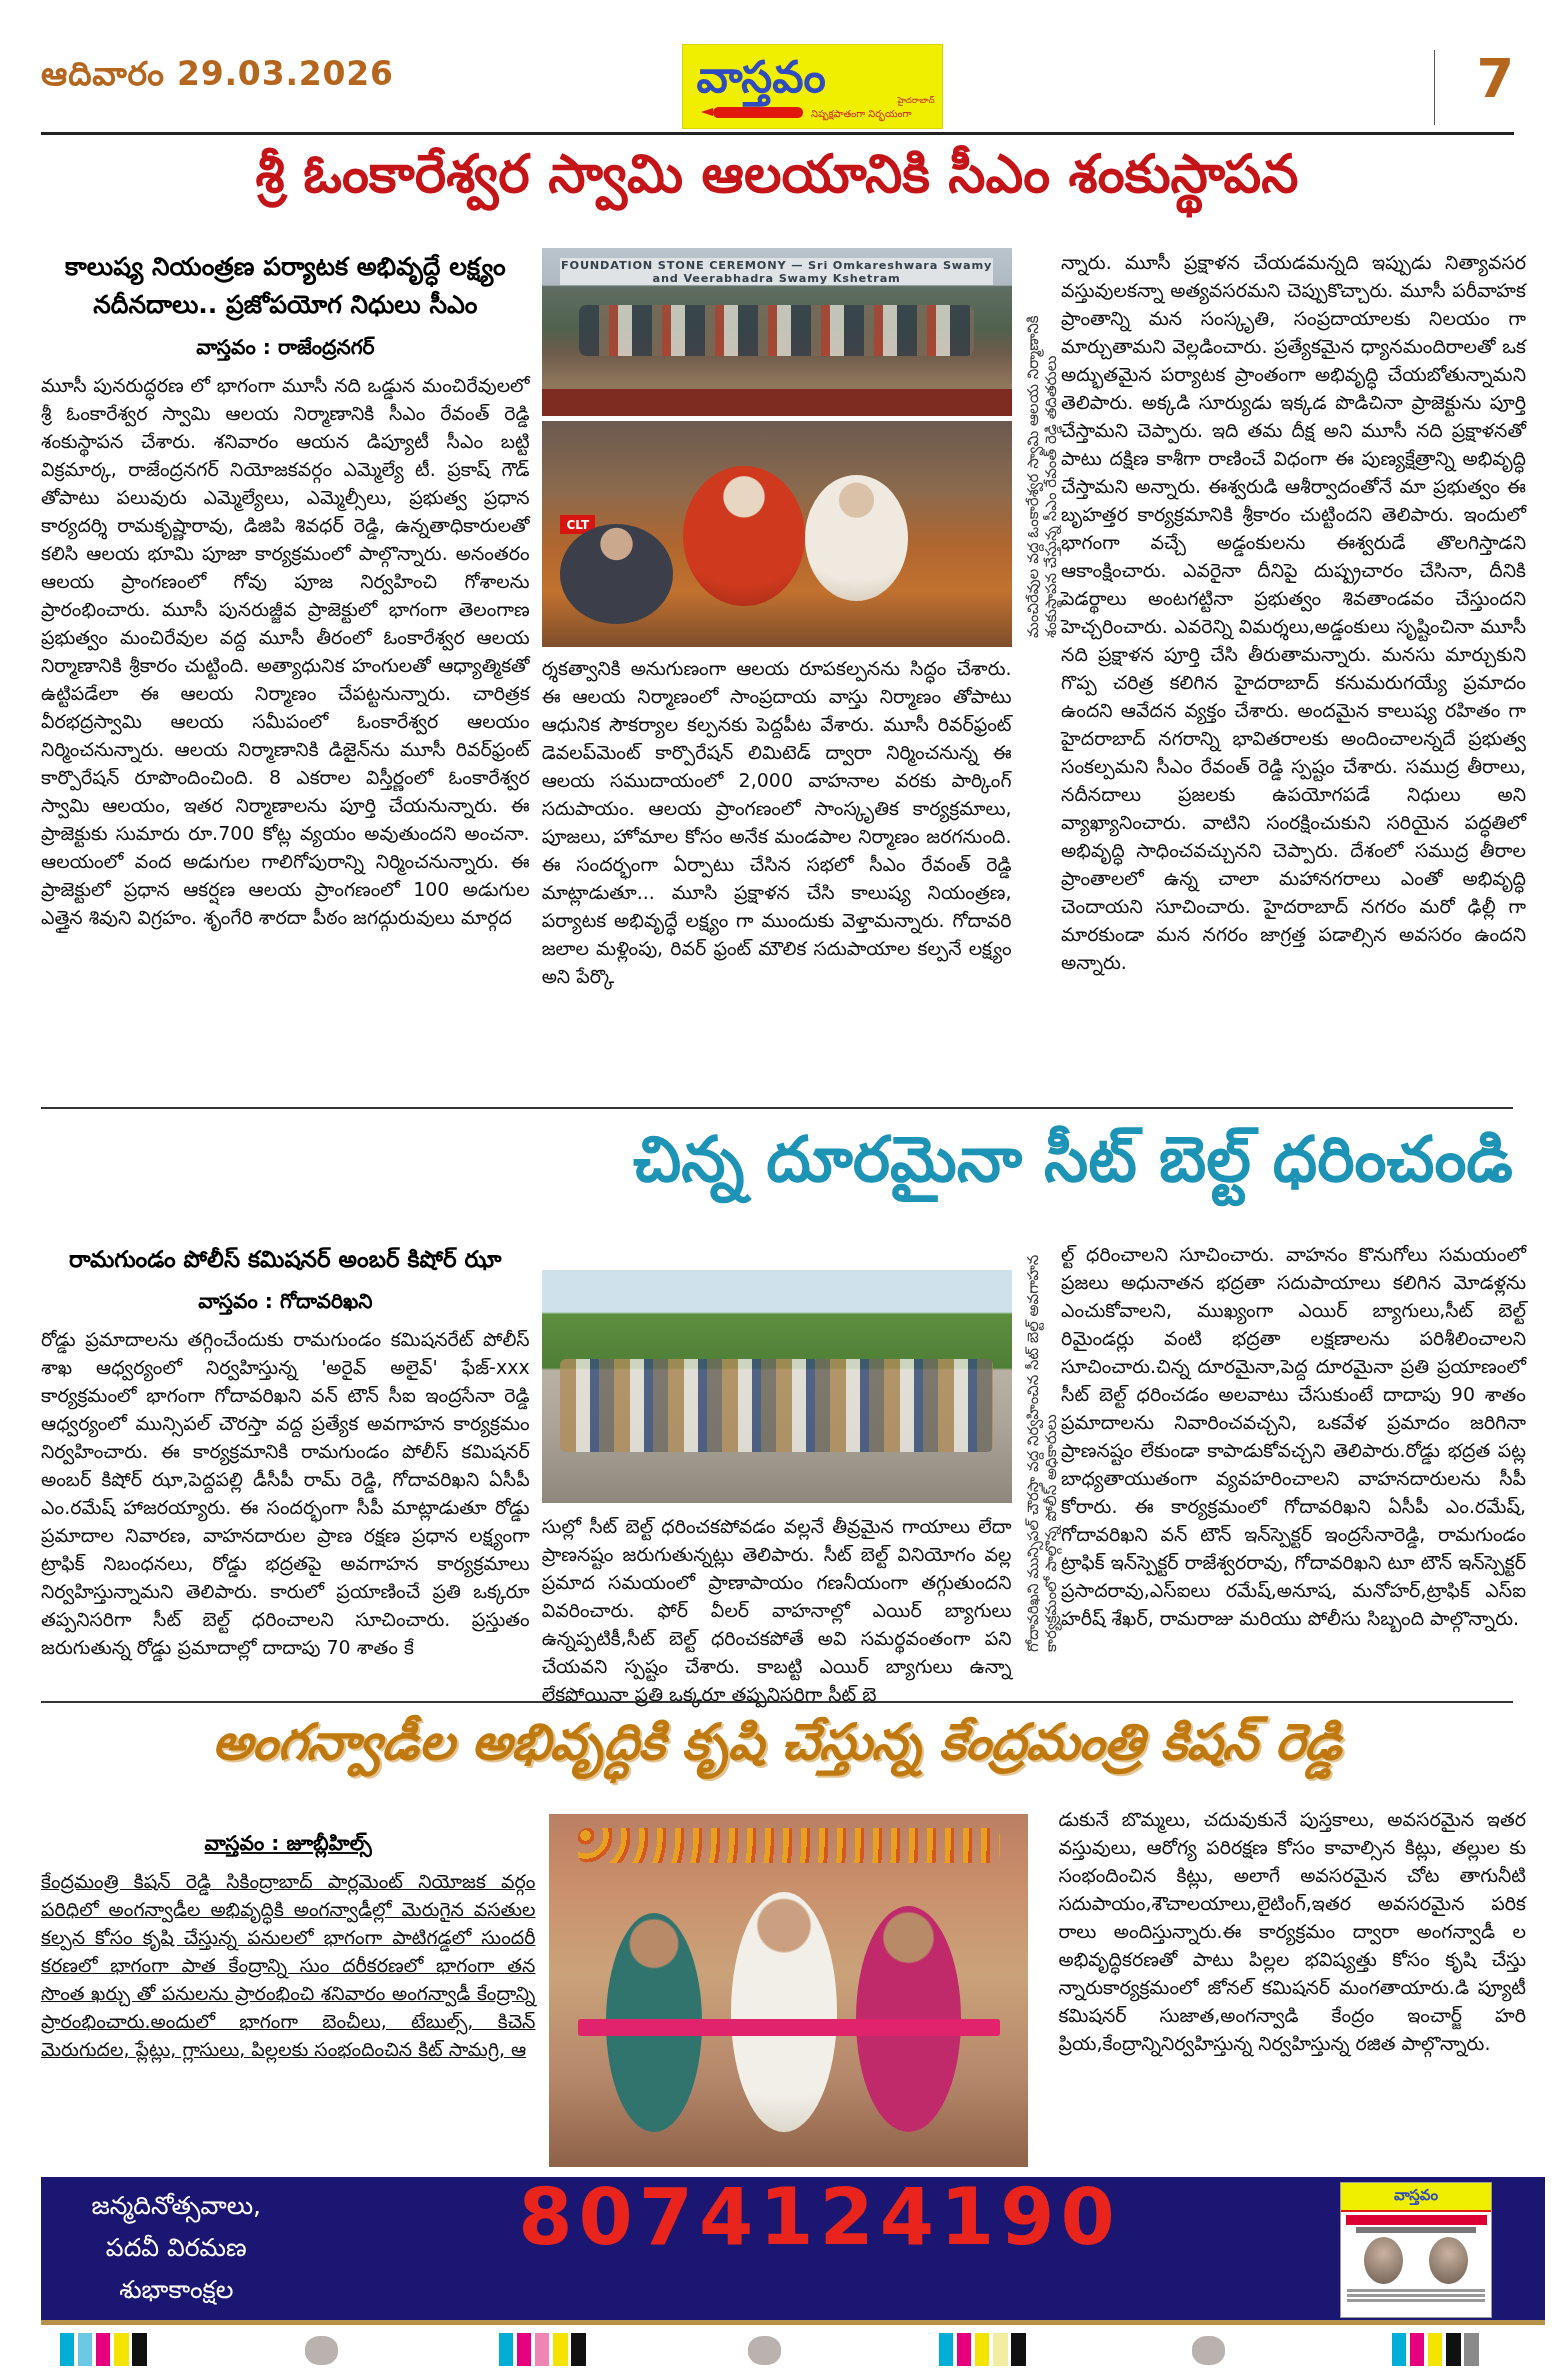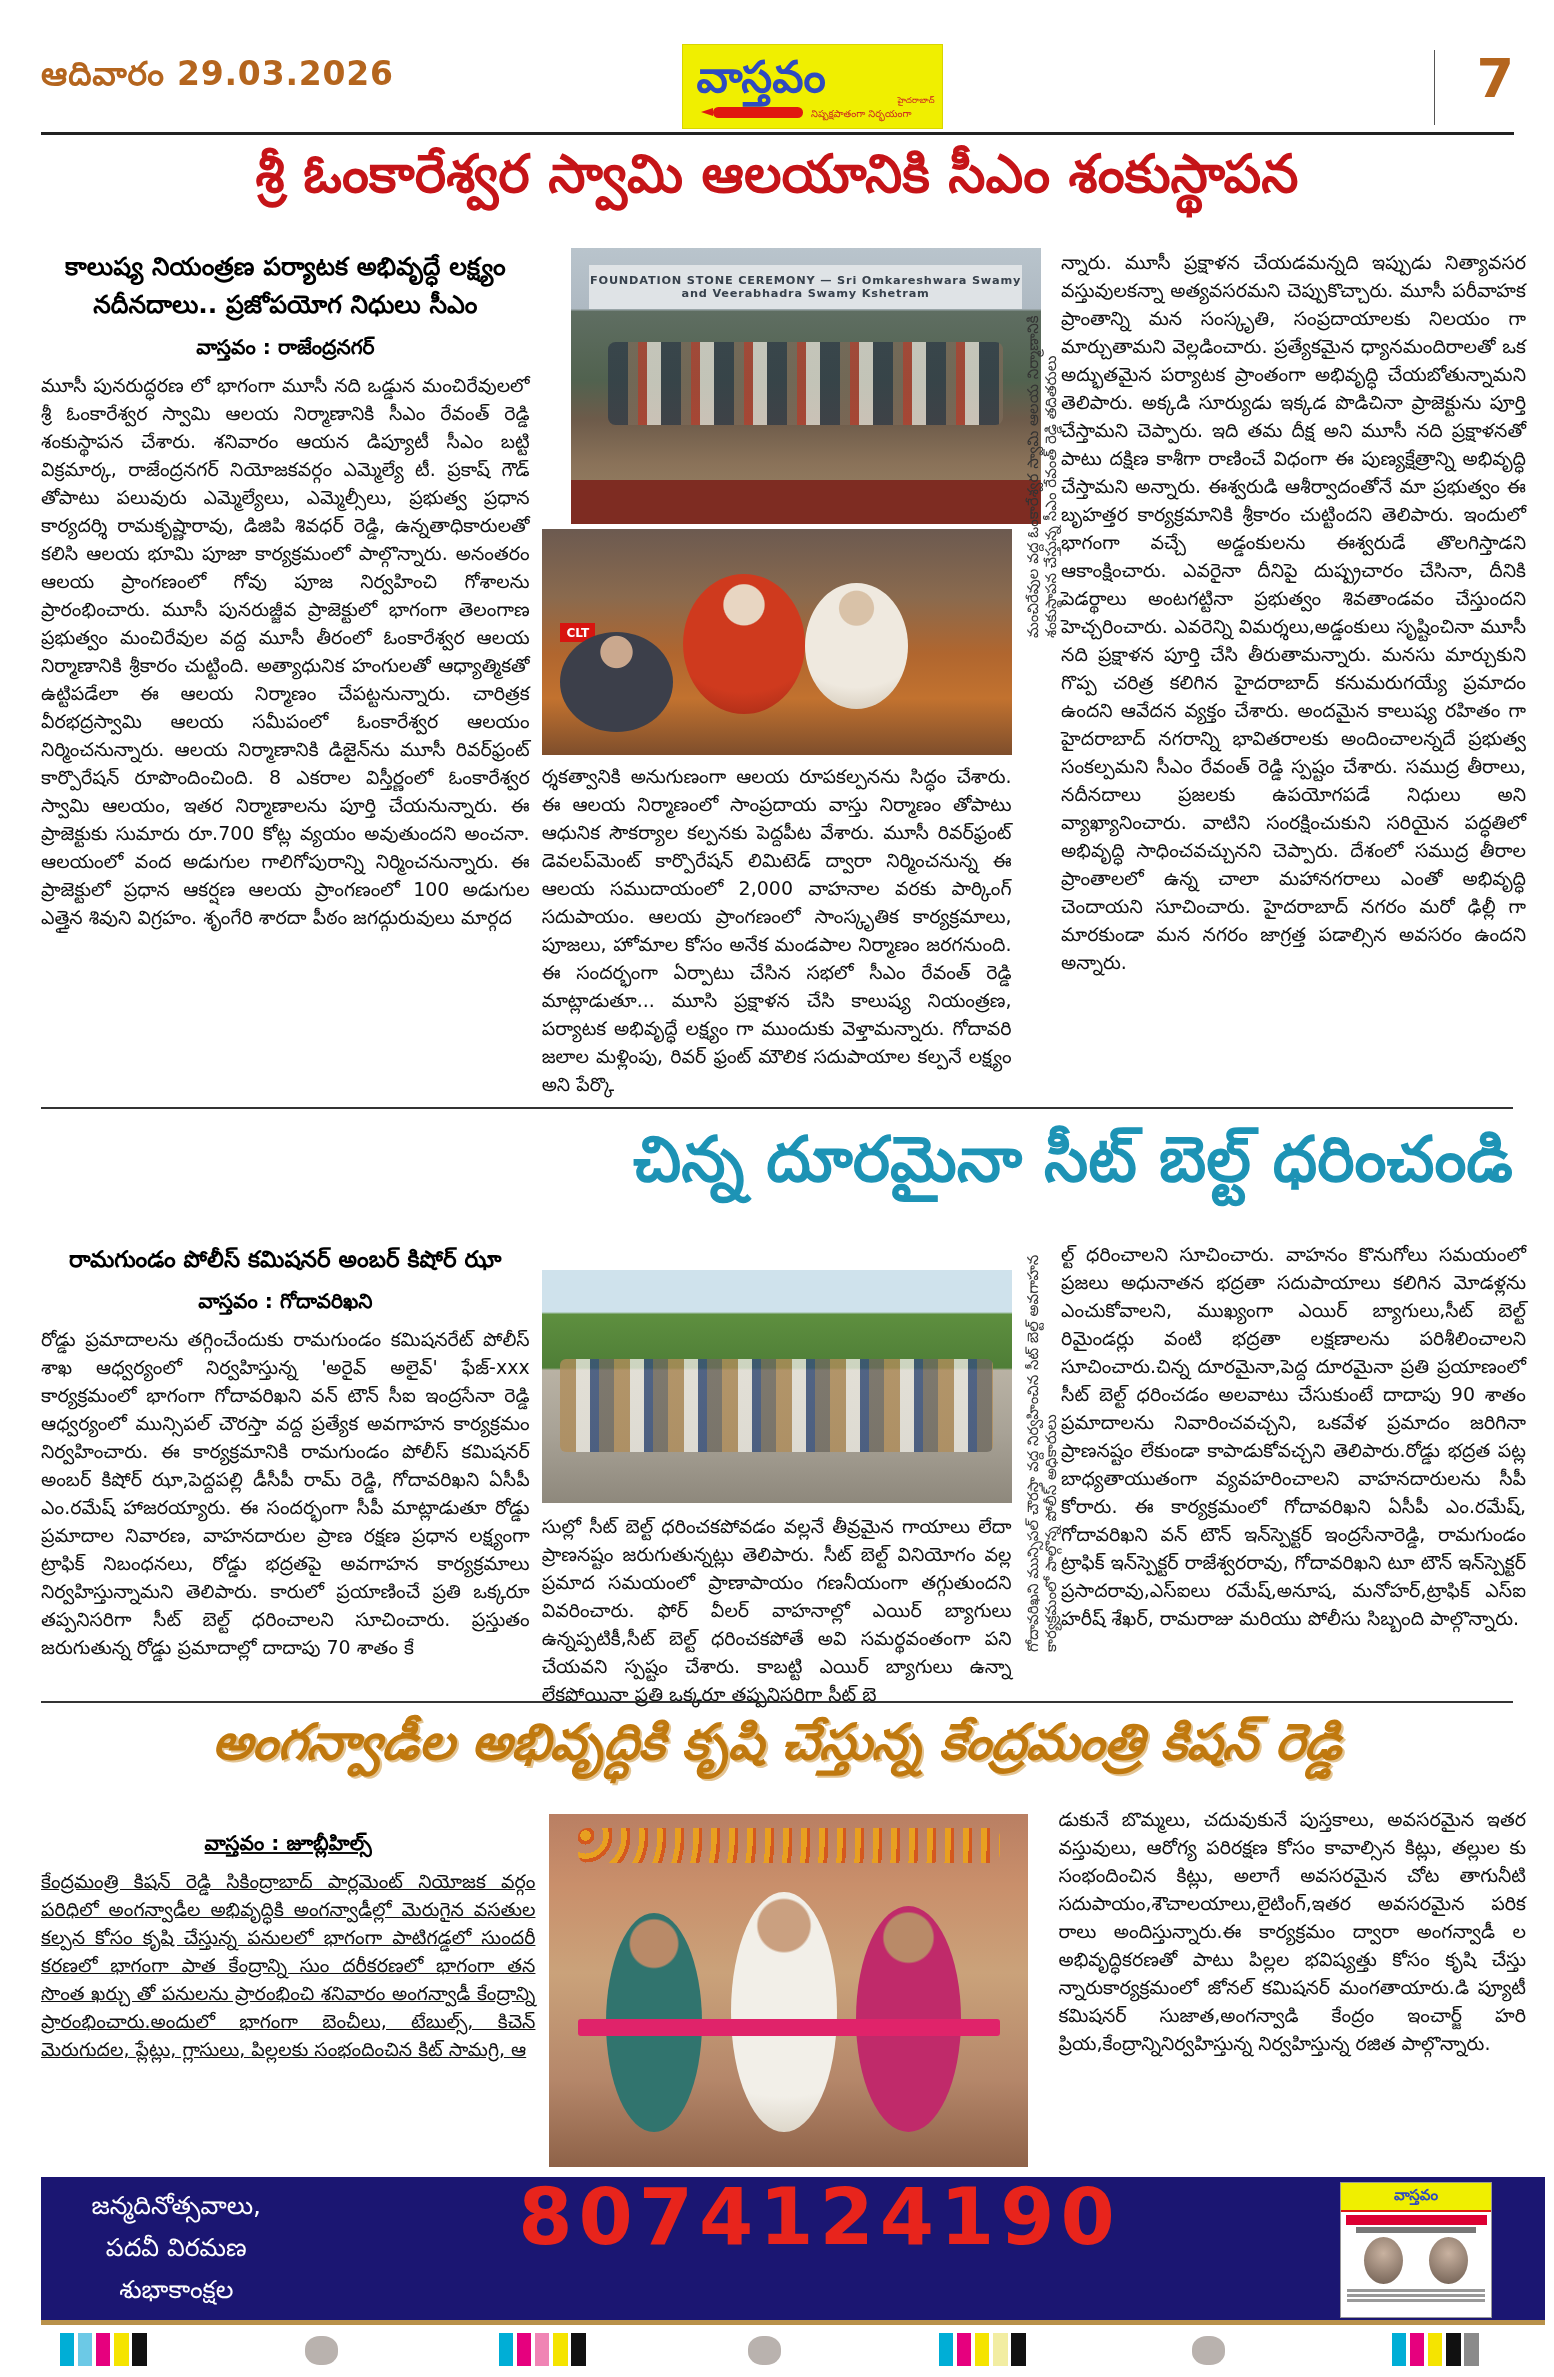--- a/index.html
+++ b/index.html
@@ -89,21 +89,21 @@
   <div class="art" style="top:248px;height:856px;gap:12px;">
 
     <div style="width:493px;">
       <div class="subhead">కాలుష్య నియంత్రణ పర్యాటక అభివృద్ధే లక్ష్యం</div>
       <div class="subhead">నదీనదాలు.. ప్రజోపయోగ నిధులు సీఎం</div>
       <div class="byline">వాస్తవం : రాజేంద్రనగర్</div>
       <div class="acol">మూసీ పునరుద్ధరణ లో భాగంగా మూసీ నది ఒడ్డున మంచిరేవులలో శ్రీ ఓంకారేశ్వర స్వామి ఆలయ నిర్మాణానికి సీఎం రేవంత్ రెడ్డి శంకుస్థాపన చేశారు. శనివారం ఆయన డిప్యూటీ సీఎం బట్టి విక్రమార్క, రాజేంద్రనగర్ నియోజకవర్గం ఎమ్మెల్యే టీ. ప్రకాష్ గౌడ్ తోపాటు పలువురు ఎమ్మెల్యేలు, ఎమ్మెల్సీలు, ప్రభుత్వ ప్రధాన కార్యదర్శి రామకృష్ణారావు, డిజిపి శివధర్ రెడ్డి, ఉన్నతాధికారులతో కలిసి ఆలయ భూమి పూజా కార్యక్రమంలో పాల్గొన్నారు. అనంతరం ఆలయ ప్రాంగణంలో గోవు పూజ నిర్వహించి గోశాలను ప్రారంభించారు. మూసీ పునరుజ్జీవ ప్రాజెక్టులో భాగంగా తెలంగాణ ప్రభుత్వం మంచిరేవుల వద్ద మూసీ తీరంలో ఓంకారేశ్వర ఆలయ నిర్మాణానికి శ్రీకారం చుట్టింది. అత్యాధునిక హంగులతో ఆధ్యాత్మికతో ఉట్టిపడేలా ఈ ఆలయ నిర్మాణం చేపట్టనున్నారు. చారిత్రక వీరభద్రస్వామి ఆలయ సమీపంలో ఓంకారేశ్వర ఆలయం నిర్మించనున్నారు. ఆలయ నిర్మాణానికి డిజైన్‌ను మూసీ రివర్‌ఫ్రంట్ కార్పొరేషన్ రూపొందించింది. 8 ఎకరాల విస్తీర్ణంలో ఓంకారేశ్వర స్వామి ఆలయం, ఇతర నిర్మాణాలను పూర్తి చేయనున్నారు. ఈ ప్రాజెక్టుకు సుమారు రూ.700 కోట్ల వ్యయం అవుతుందని అంచనా. ఆలయంలో వంద అడుగుల గాలిగోపురాన్ని నిర్మించనున్నారు. ఈ ప్రాజెక్టులో ప్రధాన ఆకర్షణ ఆలయ ప్రాంగణంలో 100 అడుగుల ఎత్తైన శివుని విగ్రహం. శృంగేరి శారదా పీఠం జగద్గురువులు మార్గద</div>
     </div>
 
     <div style="width:474px;">
-      <div class="photo" style="height:276px;background:linear-gradient(180deg,#b9c4cc 0%,#aeb9c2 22%,#5f6e62 23%,#51624f 48%,#6d5b4a 62%,#8a7259 78%,#9c8868 100%);margin-left:29px;">
+      <div class="photo" style="height:168px;background:linear-gradient(180deg,#b9c4cc 0%,#aeb9c2 22%,#5f6e62 23%,#51624f 48%,#6d5b4a 62%,#8a7259 78%,#9c8868 100%);">
         <div class="ph-banner">FOUNDATION STONE CEREMONY — Sri Omkareshwara Swamy and Veerabhadra Swamy Kshetram</div>
         <div class="blob" style="left:8%;top:34%;width:84%;height:30%;border-radius:7.5px;background:repeating-linear-gradient(90deg,#2e3a46 0 19.6px,#7c6a58 19.6px 30px,#b8402e 30px 39px,#e8e4da 39px 53px);opacity:.75;"></div>
         <div class="blob" style="left:0;bottom:0;width:100%;height:16%;border-radius:0;background:#7e2c22;"></div>
       </div>
       <div class="photo" style="height:226px;margin-top:4.5px;background:linear-gradient(180deg,#6c5a50 0%,#8a6a4e 30%,#b0662f 55%,#c2722f 75%,#7e4e2c 100%);">
         <div class="badge-clt">CLT</div>
         <div class="blob" style="left:30%;top:20%;width:26%;height:62%;background:radial-gradient(circle at 50% 22%,#e8d6c2 0 16%,#cf3a1e 17% 70%,#a02a16 100%);"></div>
         <div class="blob" style="left:56%;top:24%;width:22%;height:56%;background:radial-gradient(circle at 50% 20%,#d9c2a8 0 15%,#efe9df 16% 70%,#cfc4b2 100%);"></div>
         <div class="blob" style="left:4%;top:46%;width:24%;height:44%;background:radial-gradient(circle at 50% 20%,#caa88e 0 16%,#3c3f4a 17% 100%);"></div>
       </div>

